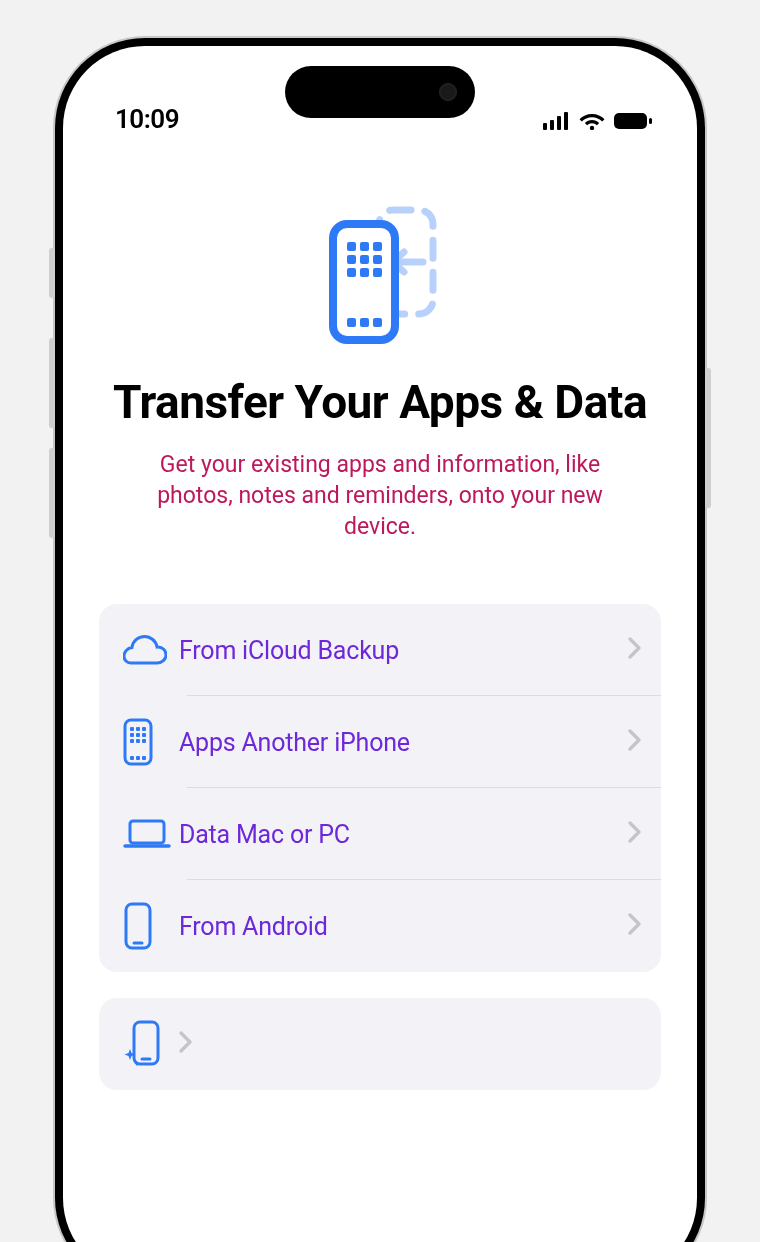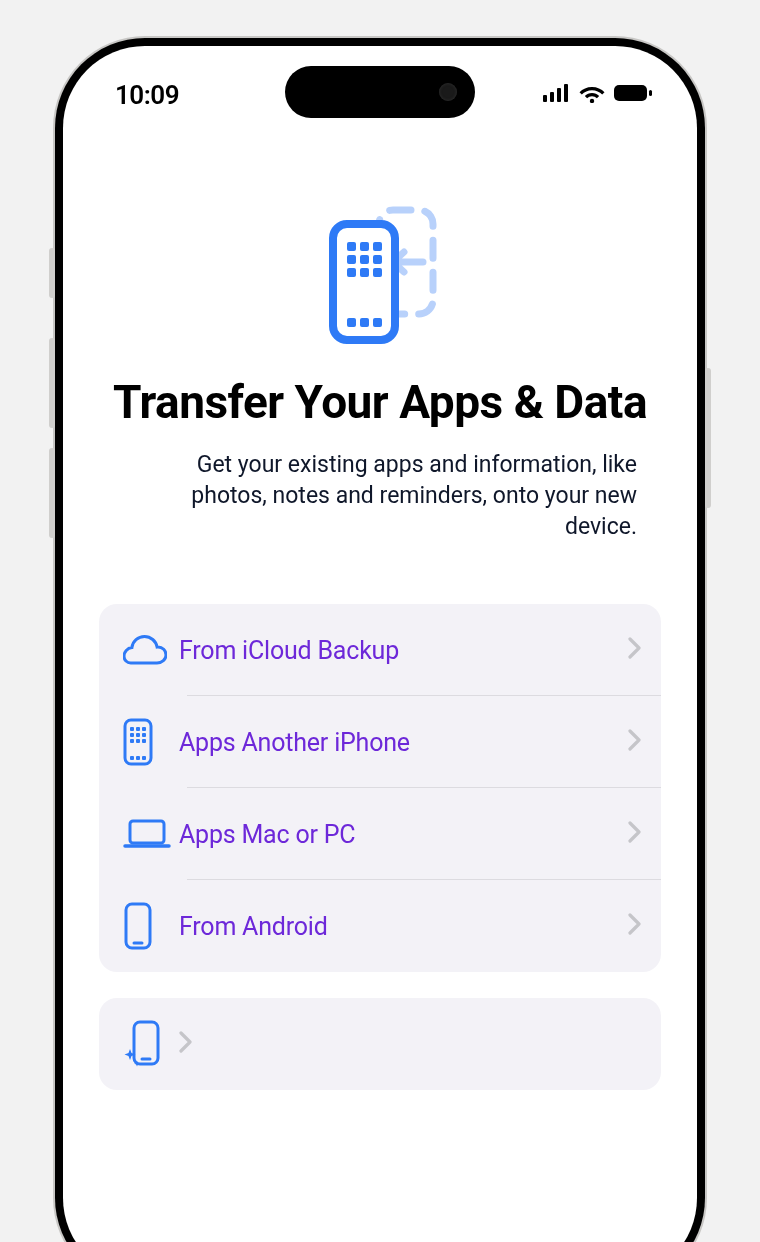--- a/index.html
+++ b/index.html
@@ -61,21 +61,21 @@
     border-radius: 50%;
     box-shadow: inset 0 0 3px #333;
   }
   .status-bar {
     position: absolute;
     top: 0;
     left: 0;
     right: 0;
     height: 88px;
     display: flex;
-    align-items: center;
+    align-items: flex-end;
     justify-content: space-between;
     padding: 0 44px 0 52px;
     padding-top: 10px;
   }
   .status-time {
     font-size: 26px;
     font-weight: 600;
     letter-spacing: -0.5px;
   }
   .status-icons {
@@ -97,22 +97,22 @@
   .page-title {
     font-size: 46px;
     font-weight: 700;
     text-align: center;
     line-height: 1.15;
     letter-spacing: -0.5px;
     margin-bottom: 20px;
   }
   .page-subtitle {
     font-size: 23px;
-    text-align: right;
-    color: #0f172a;
+    text-align: center;
+    color: #be185d;
     line-height: 1.35;
     padding: 0 24px;
     margin-bottom: 62px;
     font-weight: 400;
   }
   .option-group {
     width: 100%;
     background: #f3f2f7;
     border-radius: 18px;
     overflow: hidden;
@@ -273,21 +273,21 @@
           </div>
         </div>
 
         <div class="option-row">
           <div class="option-icon">
             <svg width="48" height="32" viewBox="0 0 48 32">
               <rect x="7" y="3" width="34" height="22" rx="3" fill="none" stroke="#2e7af6" stroke-width="3"></rect>
               <path d="M2 28 L46 28" stroke="#2e7af6" stroke-width="3.5" stroke-linecap="round"></path>
             </svg>
           </div>
-          <div class="option-label">Apps Mac or PC</div>
+          <div class="option-label">Data Mac or PC</div>
           <div class="chevron">
             <svg width="13" height="22" viewBox="0 0 13 22">
                 <path d="M2 2 L11 11 L2 20" fill="none" stroke="currentColor" stroke-width="3.2" stroke-linecap="round" stroke-linejoin="round"></path>
               </svg>
           </div>
         </div>
 
         <div class="option-row">
           <div class="option-icon">
             <svg width="30" height="48" viewBox="0 0 30 48">

